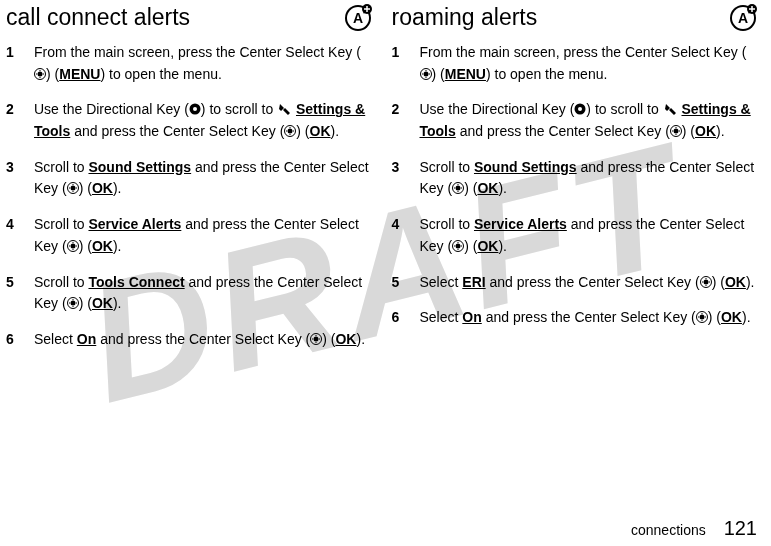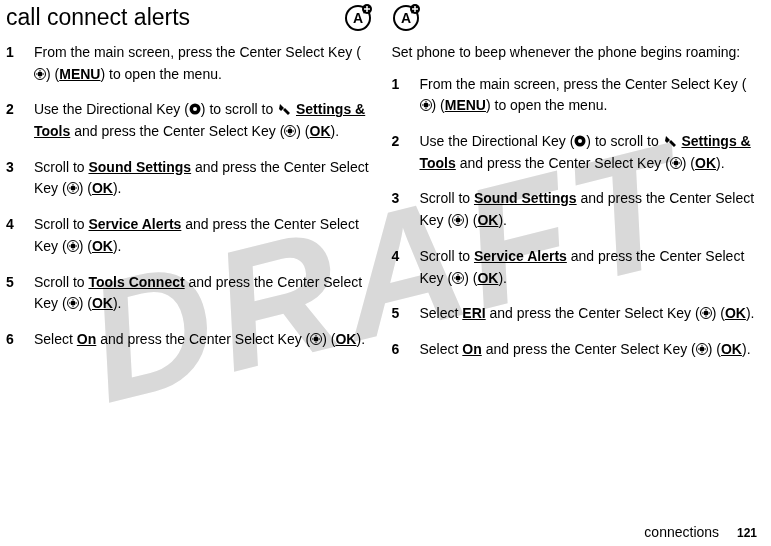--- a/index.html
+++ b/index.html
@@ -91,22 +91,22 @@
     vertical-align:-2px;
   }
   .footer {
     position: absolute;
     bottom: 6px;
     right: 14px;
     z-index: 1;
     font-size: 14px;
   }
   .footer .pn {
-    font-weight: 700;
-    font-size: 12px;
+    font-weight: 400;
+    font-size: 20px;
     margin-left: 14px;
   }
 </style>
 </head>
 <body>
 
 <div class="watermark">DRAFT</div>
 
 <div class="page">
 
@@ -190,33 +190,33 @@
                 <path d="M2 6h1M9 6h1M6 2v1M6 9v1" stroke="#000"></path>
               </svg></span>) (<b>OK</b><span>).</span>
         </span>
       </li>
     </ol>
 
   </div>
 
   <div class="col">
     <div class="hdr">
+      <h2>roaming alerts</h2>
       <span class="badge">
         <svg viewBox="0 0 28 28">
             <circle cx="14" cy="14" r="13" fill="#000"></circle>
             <circle cx="14" cy="14" r="11" fill="#fff"></circle>
             <text x="14" y="19" text-anchor="middle" font-size="14" font-family="Arial" font-weight="700">A</text>
             <text x="20" y="13" text-anchor="middle" font-size="7">"</text>
             <circle cx="23" cy="5" r="5" fill="#000"></circle>
             <path d="M23 2v6M20 5h6" stroke="#fff" stroke-width="1.5"></path>
           </svg>
       </span>
     </div>
 
-    <p class="intro">Set phone to beep whenever the phone begins roaming:</p>
 
     <ol class="steps">
       <li>
         <span class="numcell">1</span>
         <span class="txt">
           <span>From the main screen, press the Center Select Key (</span><span class="dpad"><svg viewBox="0 0 12 12">
                 <circle cx="6" cy="6" r="5.5" fill="none" stroke="#000"></circle>
                 <circle cx="6" cy="6" r="2.5" fill="#000"></circle>
                 <path d="M2 6h1M9 6h1M6 2v1M6 9v1" stroke="#000"></path>
               </svg></span><span>) (</span><b>MENU</b><span>) to open the menu.</span>

